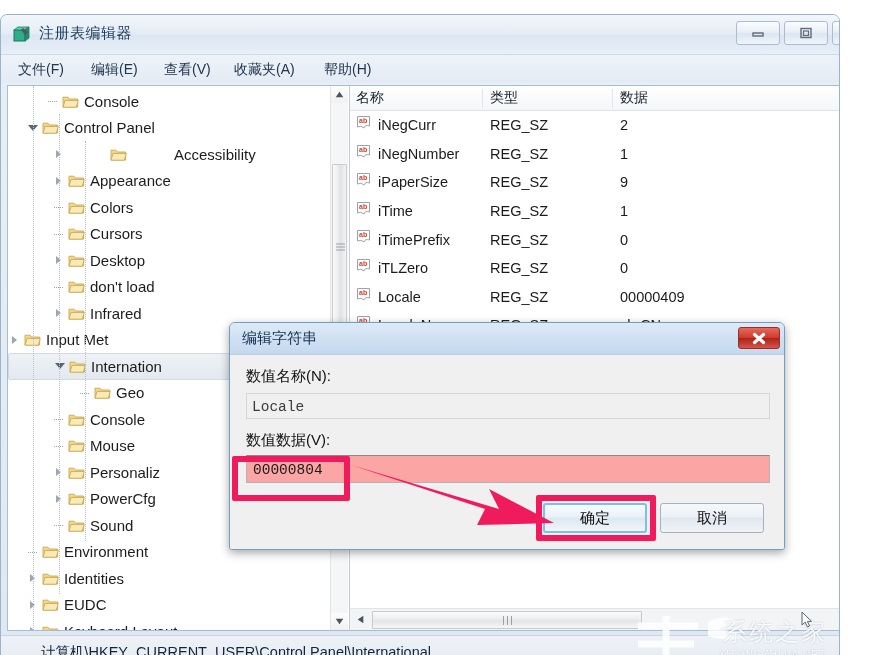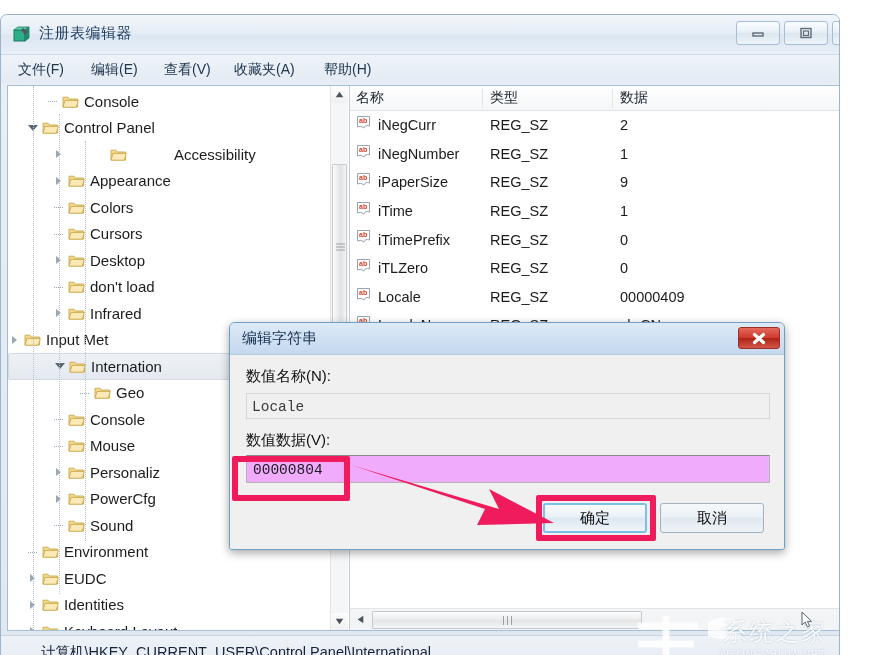--- a/index.html
+++ b/index.html
@@ -311,21 +311,21 @@
     font-size: 14.5px;
     color: #3b3b3b;
     padding: 2px 5px;
     line-height: 22px;
     white-space: nowrap;
     overflow: hidden;
   }
   #input-data {
     position: absolute; left: 16px; top: 100px;
     width: 524px; height: 28px;
-    background: #f0abfc;
+    background: #fca5a5;
     border: 1px solid #b4b4b4;
     border-top-color: #8a8a8a;
     font-family: "Liberation Mono", monospace;
     font-size: 14.5px;
     color: #1a1a1a;
     padding: 3px 6px;
     line-height: 22px;
     white-space: nowrap;
     overflow: hidden;
   }
@@ -587,29 +587,29 @@
               <path d="M3 6.4 L16.3 6.4 L14.3 13.2 L1 13.2 Z" fill="#fbeab8" stroke="#c9a84e" stroke-width=".9"></path>
             </svg>
             <span class="tree-label">Environment</span>
           </div>
           <div class="tree-row" style="padding-left: 18px;">
             <span class="tw-expander collapsed"></span>
             <svg class="folder-ico" width="17" height="15" viewBox="0 0 17 15">
               <path d="M1 3.2 L6 3.2 L7.4 5 L15.6 5 L15.6 13 L1 13 Z" fill="#f5d98a" stroke="#c9a84e" stroke-width=".9"></path>
               <path d="M3 6.4 L16.3 6.4 L14.3 13.2 L1 13.2 Z" fill="#fbeab8" stroke="#c9a84e" stroke-width=".9"></path>
             </svg>
+            <span class="tree-label">Identities</span>
+          </div>
+          <div class="tree-row" style="padding-left: 18px;">
+            <span class="tw-expander collapsed"></span>
+            <svg class="folder-ico" width="17" height="15" viewBox="0 0 17 15">
+              <path d="M1 3.2 L6 3.2 L7.4 5 L15.6 5 L15.6 13 L1 13 Z" fill="#f5d98a" stroke="#c9a84e" stroke-width=".9"></path>
+              <path d="M3 6.4 L16.3 6.4 L14.3 13.2 L1 13.2 Z" fill="#fbeab8" stroke="#c9a84e" stroke-width=".9"></path>
+            </svg>
             <span class="tree-label">EUDC</span>
-          </div>
-          <div class="tree-row" style="padding-left: 18px;">
-            <span class="tw-expander collapsed"></span>
-            <svg class="folder-ico" width="17" height="15" viewBox="0 0 17 15">
-              <path d="M1 3.2 L6 3.2 L7.4 5 L15.6 5 L15.6 13 L1 13 Z" fill="#f5d98a" stroke="#c9a84e" stroke-width=".9"></path>
-              <path d="M3 6.4 L16.3 6.4 L14.3 13.2 L1 13.2 Z" fill="#fbeab8" stroke="#c9a84e" stroke-width=".9"></path>
-            </svg>
-            <span class="tree-label">Identities</span>
           </div>
           <div class="tree-row" style="padding-left: 18px;">
             <span class="tw-expander collapsed"></span>
             <svg class="folder-ico" width="17" height="15" viewBox="0 0 17 15">
               <path d="M1 3.2 L6 3.2 L7.4 5 L15.6 5 L15.6 13 L1 13 Z" fill="#f5d98a" stroke="#c9a84e" stroke-width=".9"></path>
               <path d="M3 6.4 L16.3 6.4 L14.3 13.2 L1 13.2 Z" fill="#fbeab8" stroke="#c9a84e" stroke-width=".9"></path>
             </svg>
             <span class="tree-label">Keyboard Layout</span>
           </div>
         </div>

